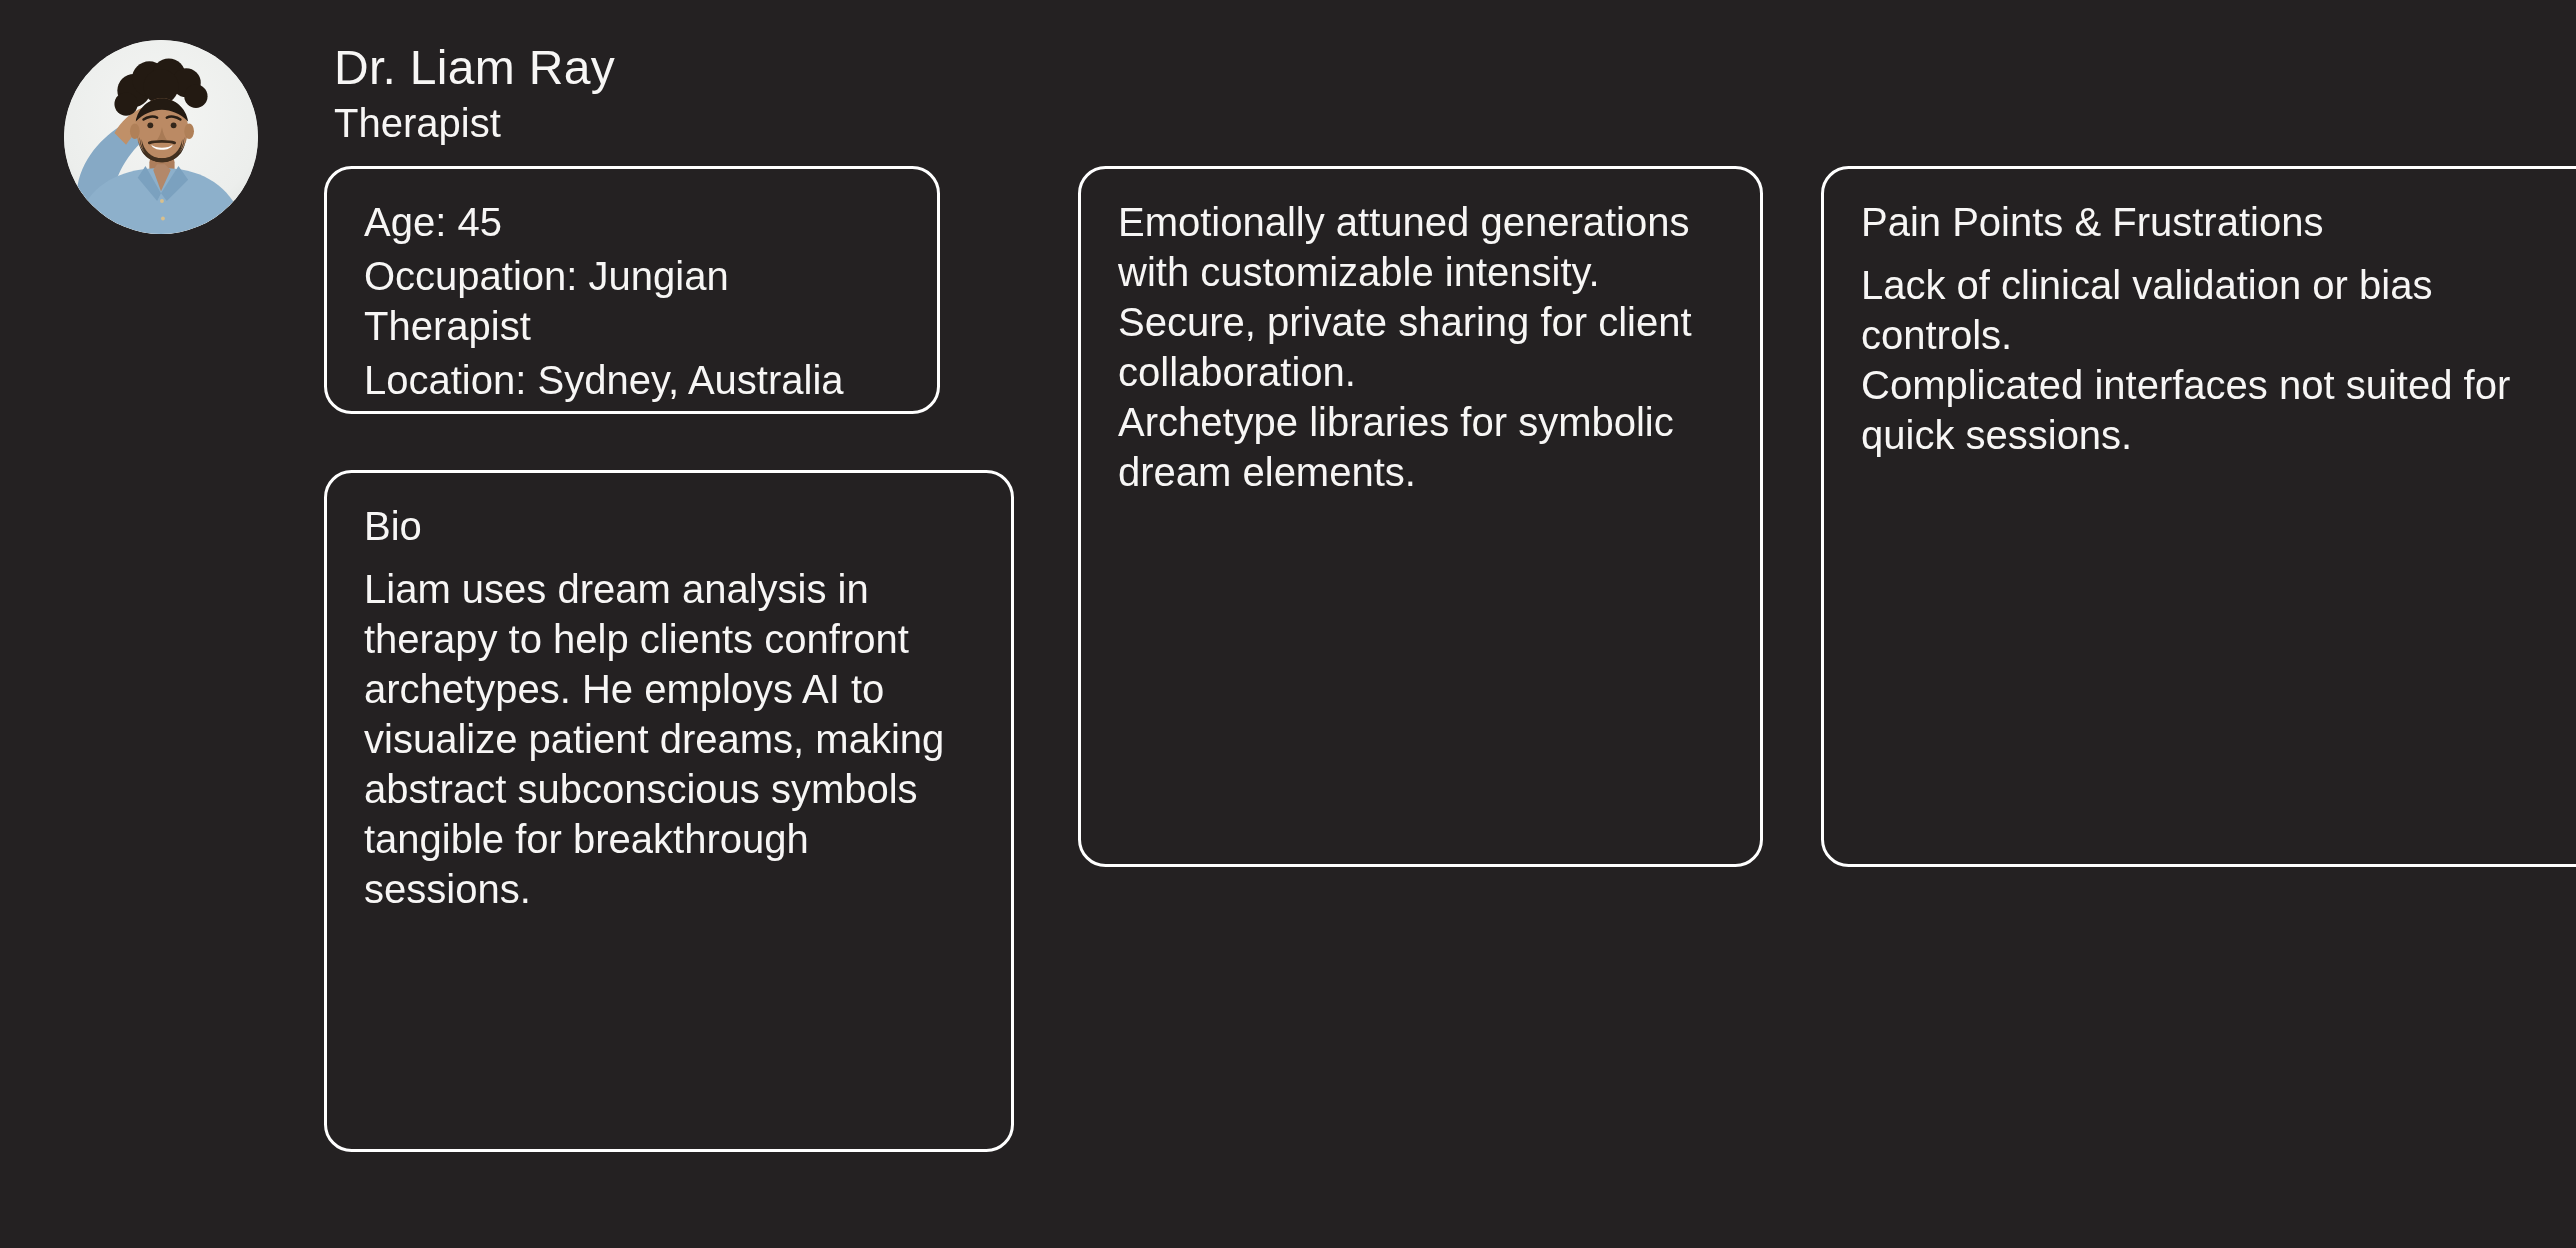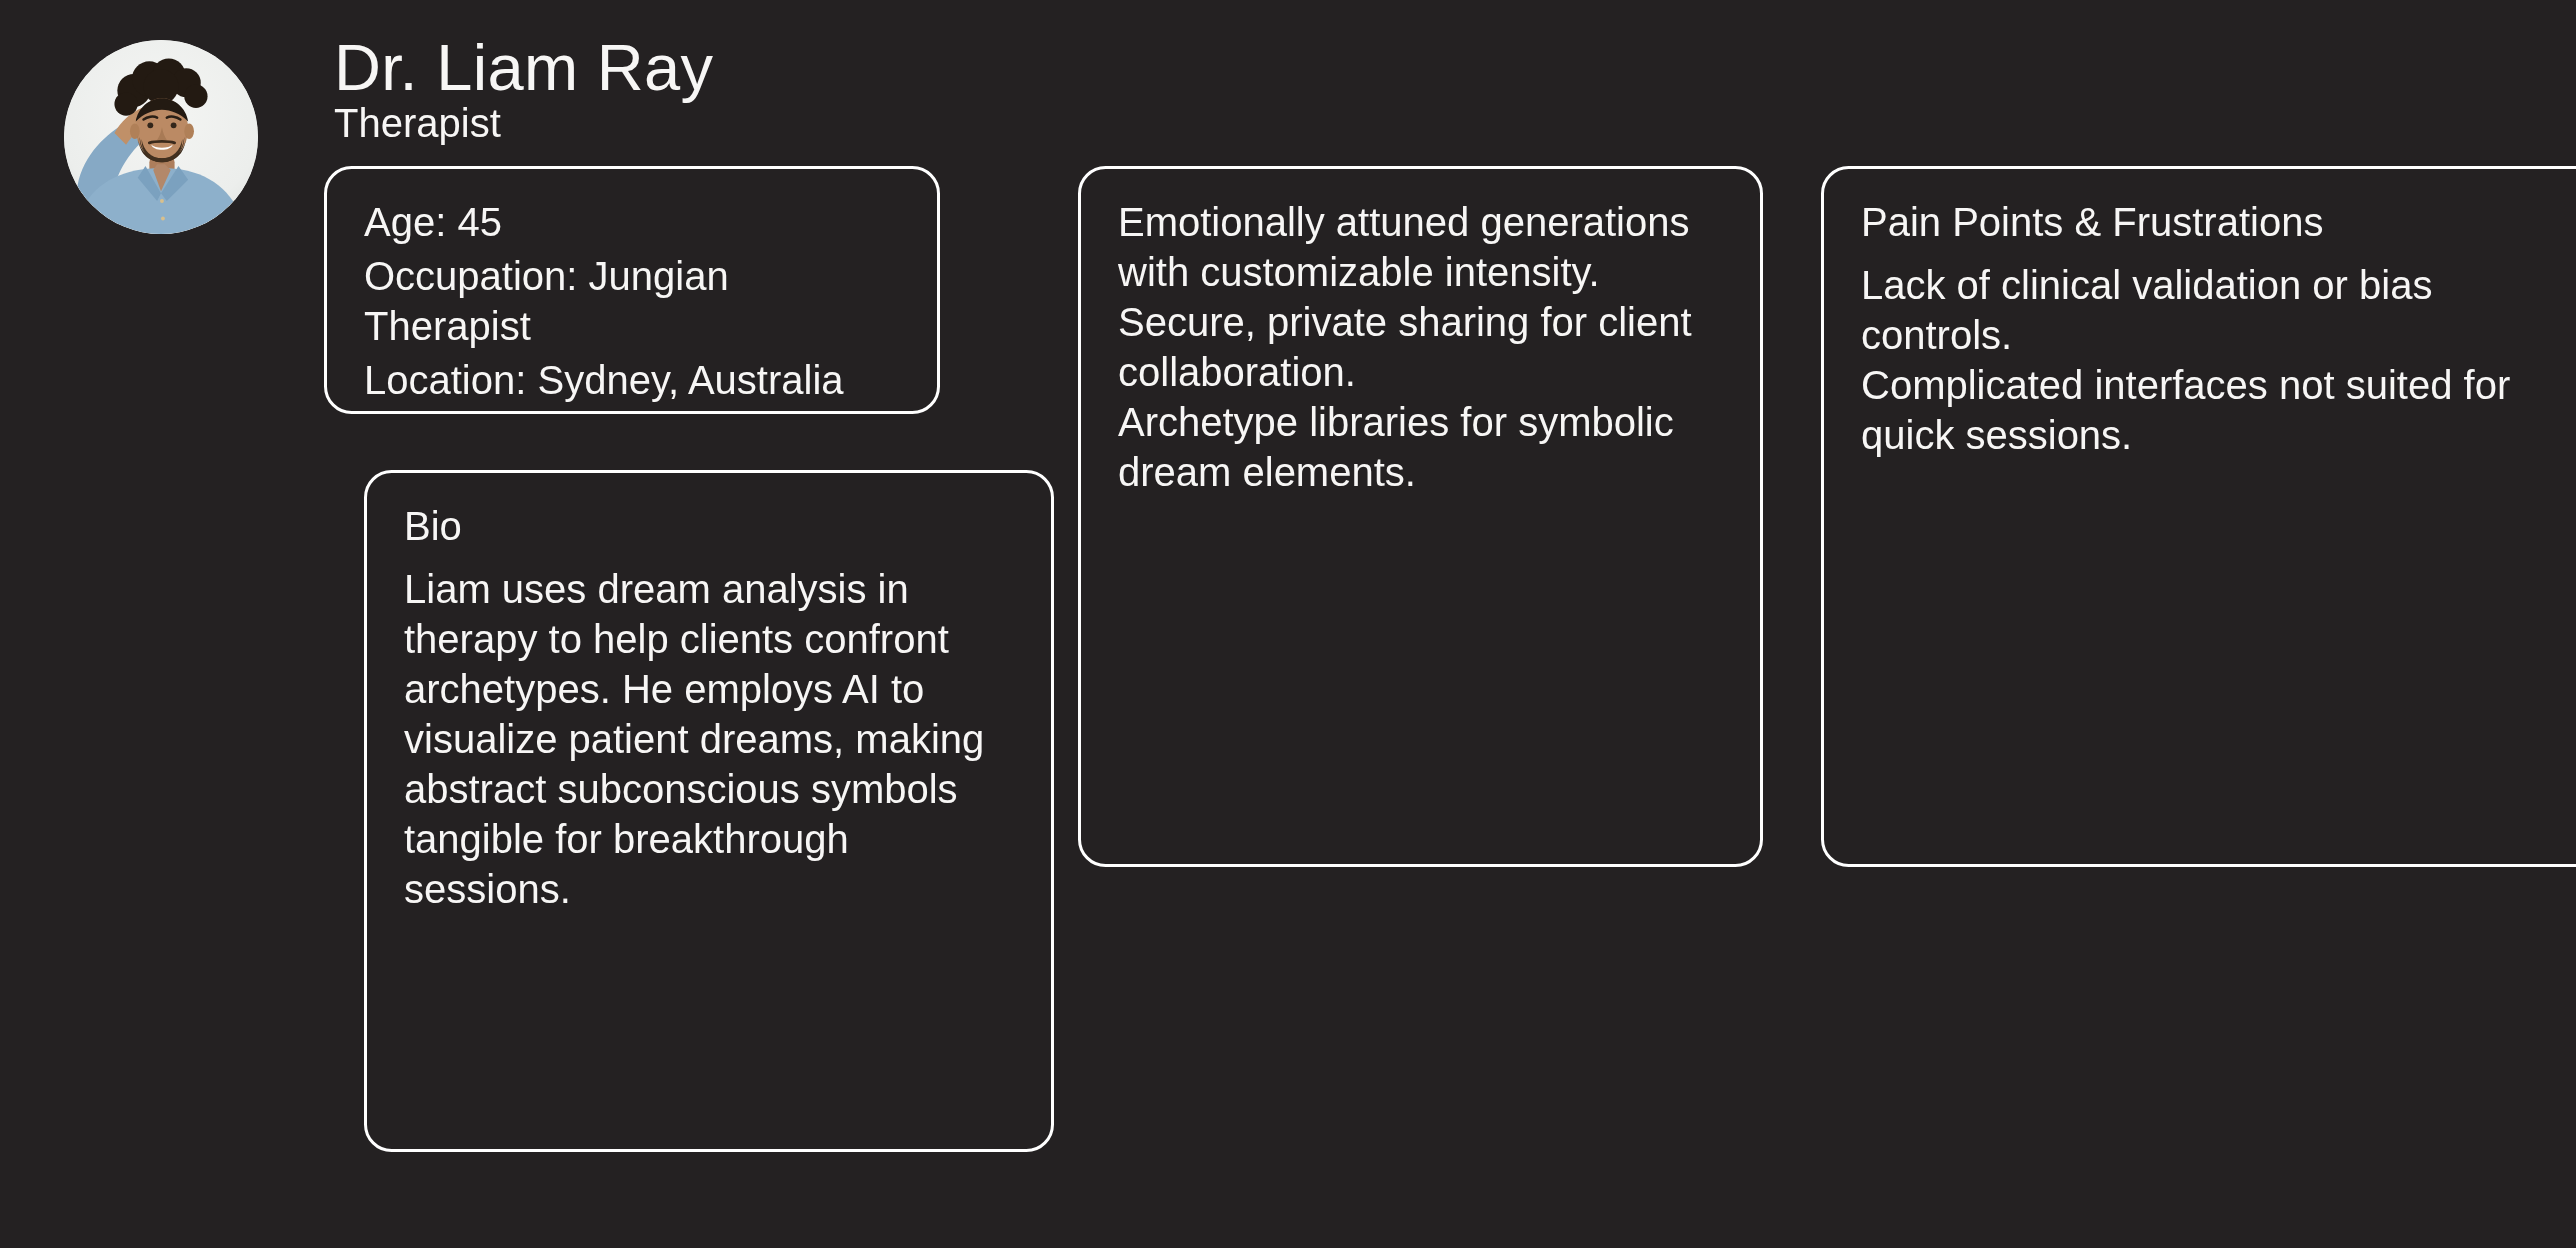--- a/index.html
+++ b/index.html
@@ -25,21 +25,21 @@
     border-radius:50%;
     overflow:hidden;
     background:#eceeec;
   }
   .avatar svg{display:block;width:100%;height:100%;}
   .header-block{
     position:absolute;
     left:334px; top:37px;
   }
   .persona-name{
-    font-size:65px;
+    font-size:48px;
     line-height:62px;
     font-weight:400;
     letter-spacing:0.3px;
   }
   .persona-role{
     font-size:40px;
     line-height:53px;
     margin-top:-2.1px;
     font-weight:400;
   }
@@ -48,21 +48,21 @@
     border:3.7px solid var(--border);
     border-radius:27.6px;
     padding:27.6px 37px;
     font-size:40px;
     line-height:50px;
     font-weight:400;
   }
   .card p{margin:0;}
   .card .title{margin:0 0 13.8px 0;}
   #card-demographics{ left:324px; top:166px;  width:616px; height:248px; }
-  #card-bio         { left:324px; top:470px;  width:690px; height:682px;margin-left:40px; }
+  #card-bio         { left:324px; top:470px;  width:690px; height:682px; }
   #card-needs       { left:1078px; top:166px; width:685px; height:701px; }
   #card-pain        { left:1821px; top:166px; width:808px; height:701px; }
   #card-demographics p + p{margin-top:4px;}
   .para + .para{}
 </style>
 </head>
 <body>
 
 <div class="avatar">
   <svg viewBox="0 0 200 200" aria-hidden="true">

